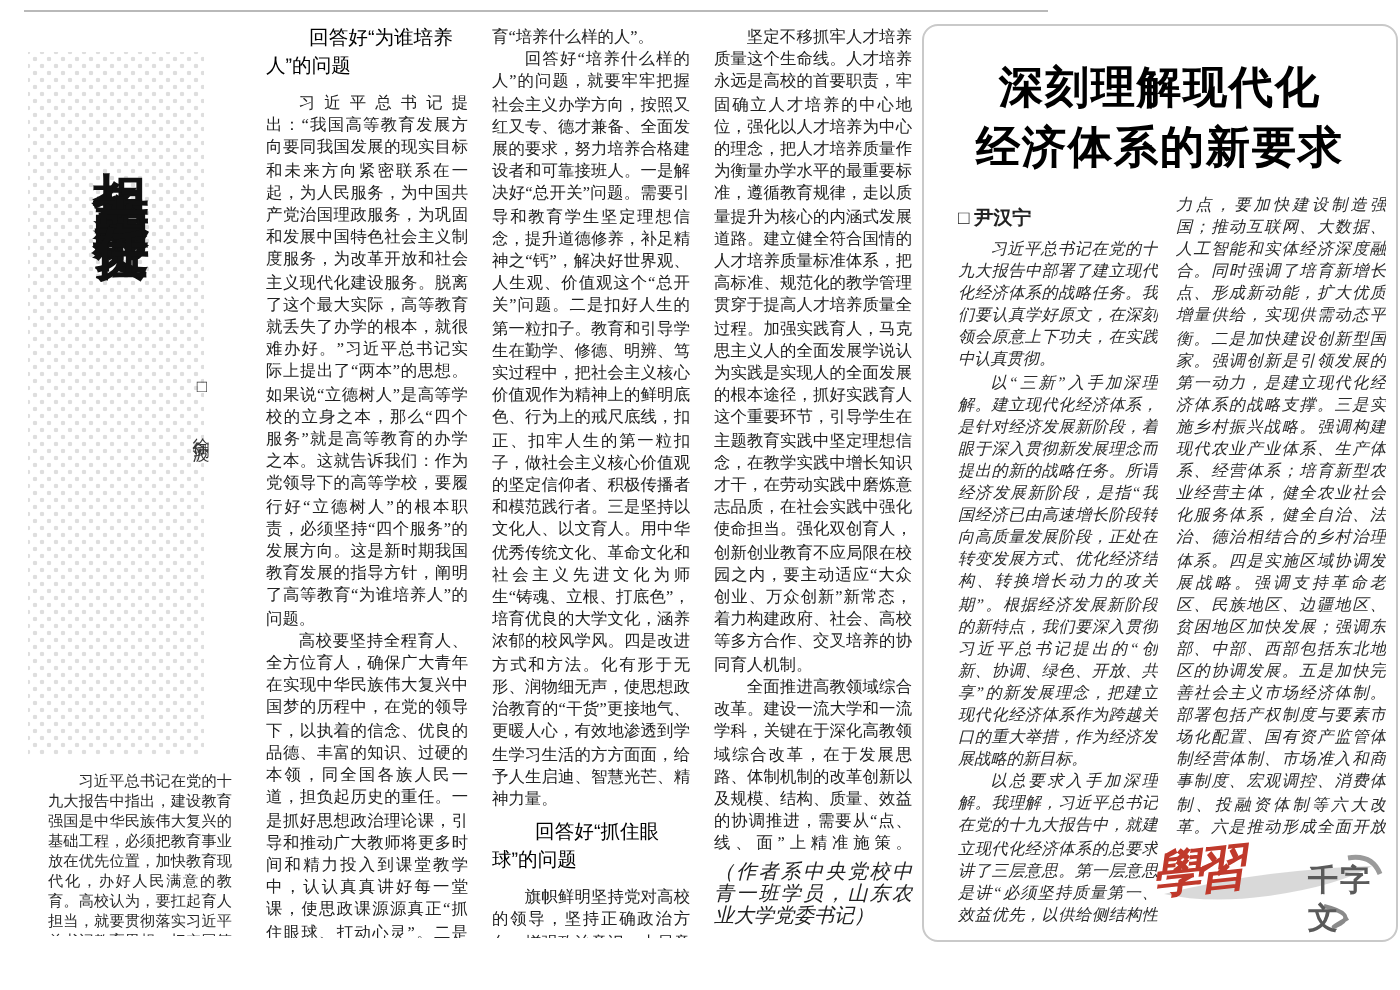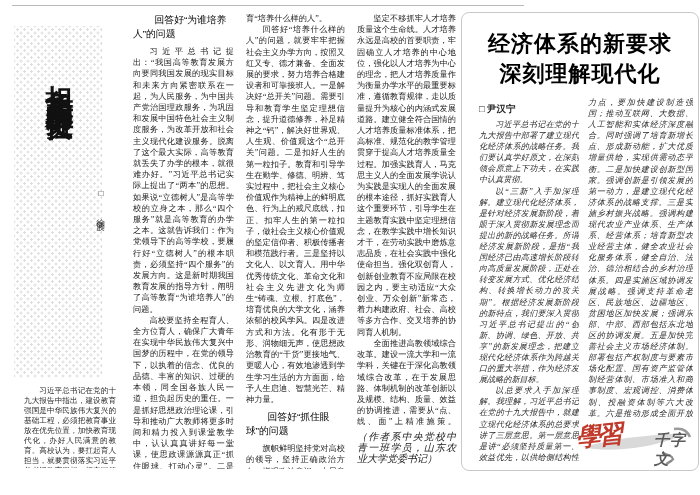--- a/index.html
+++ b/index.html
@@ -80,21 +80,21 @@
   .rb-col-right{left:126px;top:84px;width:105px;height:322px;}
   .rb-logo{position:absolute;left:112px;top:404px;width:120px;height:50px;}
   .rb-logo svg{position:absolute;left:0;top:0;}
   .logo-xuexi{
     position:absolute;left:2px;top:2px;
     font-family:"Liberation Serif", serif;font-weight:bold;font-style:italic;
     font-size:25px;letter-spacing:-3px;transform:rotate(-6deg);
   }
   .logo-qzw{
     position:absolute;left:46px;top:14px;
-    font-family:"Liberation Serif", serif;font-weight:bold;font-style:italic;
+    font-family:"Liberation Serif", serif;font-weight:bold;
     font-size:15px;letter-spacing:1px;padding-left:34px;
   }
 </style>
 </head>
 <body>
 
 <div class="page">
 
   <div class="top-rule"></div>
 
@@ -128,22 +128,22 @@
       <p>坚定不移抓牢人才培养质量这个生命线。人才培养永远是高校的首要职责，牢固确立人才培养的中心地位，强化以人才培养为中心的理念，把人才培养质量作为衡量办学水平的最重要标准，遵循教育规律，走以质量提升为核心的内涵式发展道路。建立健全符合国情的人才培养质量标准体系，把高标准、规范化的教学管理贯穿于提高人才培养质量全过程。加强实践育人，马克思主义人的全面发展学说认为实践是实现人的全面发展的根本途径，抓好实践育人这个重要环节，引导学生在主题教育实践中坚定理想信念，在教学实践中增长知识才干，在劳动实践中磨炼意志品质，在社会实践中强化使命担当。强化双创育人，创新创业教育不应局限在校园之内，要主动适应“大众创业、万众创新”新常态，着力构建政府、社会、高校等多方合作、交叉培养的协同育人机制。</p>
       <p>全面推进高教领域综合改革。建设一流大学和一流学科，关键在于深化高教领域综合改革，在于发展思路、体制机制的改革创新以及规模、结构、质量、效益的协调推进，需要从“点、线、面”上精准施策。在“点”上，重点关注人才培养模式改革、人事分配制度改革、大学内部治理结构改革、创新能力提升及其相互之间的协同改革等，最终形成高水平的人才培养体系、高效的治理体系、严密的监督体系、有力的保障体系。在“线”上，坚持依法治校、依法治教、管办评分离，在高校内部机构设置、编制设定、进人用编、人才引进、收入分配、职称评聘等方面进一步扩大高校办学自主权，完善高校内部管理的机制体系，建设现代大学制度，形成高校自我发展、自我管理、自我激励和自我约束的良性机制。在“面”上，重点关注高等教育与经济社会发展之间、政产学研用之间的有机联系、深度融合，形成政府、市场与高校之间的高效协同、科学发展。同时，高校发展不能离开高校谈高校，教育是一个系统工程，离开了行政体制改革和政府简政放权，离开了人才市场和科技市场的建设以及各项社会制度保障，很多不落实问题都无法解决。</p>
     </div>
 
     <div class="author-note">（作者系中央党校中青一班学员，山东农业大学党委书记）</div>
   </div>
 
   <div class="right-box">
 
     <div class="rb-title">
+      <div>深刻理解现代化</div>
       <div>经济体系的新要求</div>
-      <div>深刻理解现代化</div>
     </div>
 
     <div class="rb-byline">□ 尹汉宁</div>
 
     <div class="rb-col rb-col-left">
       <p>习近平总书记在党的十九大报告中部署了建立现代化经济体系的战略任务。我们要认真学好原文，在深刻领会原意上下功夫，在实践中认真贯彻。</p>
       <p>以“三新”入手加深理解。建立现代化经济体系，是针对经济发展新阶段，着眼于深入贯彻新发展理念而提出的新的战略任务。所谓经济发展新阶段，是指“我国经济已由高速增长阶段转向高质量发展阶段，正处在转变发展方式、优化经济结构、转换增长动力的攻关期”。根据经济发展新阶段的新特点，我们要深入贯彻习近平总书记提出的“创新、协调、绿色、开放、共享”的新发展理念，把建立现代化经济体系作为跨越关口的重大举措，作为经济发展战略的新目标。</p>
       <p>以总要求入手加深理解。我理解，习近平总书记在党的十九大报告中，就建立现代化经济体系的总要求讲了三层意思。第一层意思是讲“必须坚持质量第一、效益优先，以供给侧结构性改革为主线，推动经济发展质量变革、效率变革、动力变革，提高全要素生产率”。第二层意思是讲“着力加快建设实体经济、科技创新、现代金融、人力资源协同发展的产业体系”。第三层意思是讲“着力构建市场机制有效、微观主体有活力、宏观调控有度的经济体制”。最后的落脚点是“不断增强我国经济创新力和竞争力”。</p>
 
     </div>

